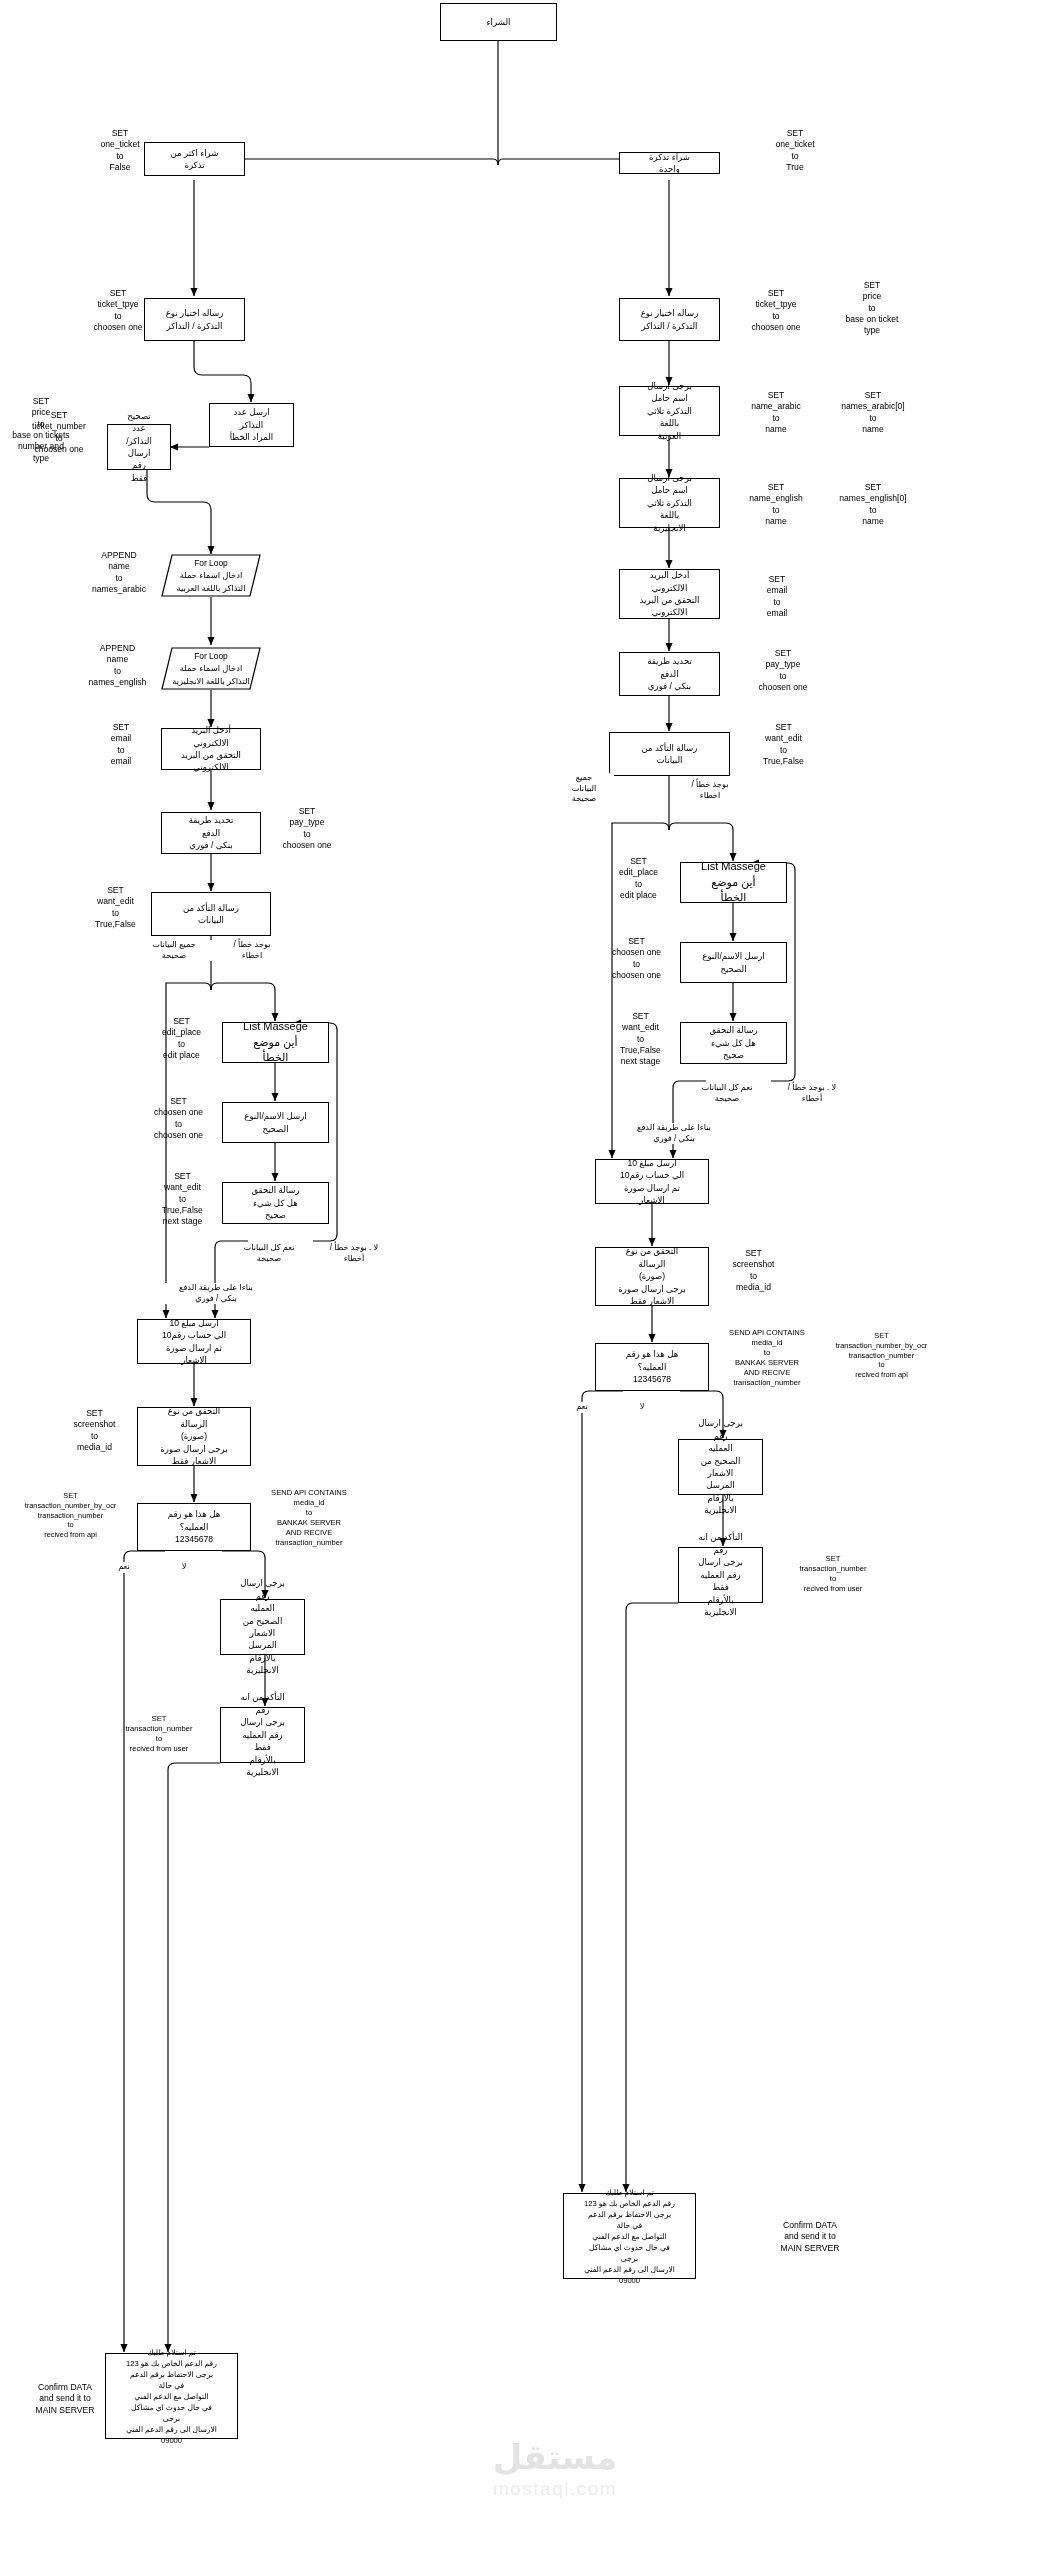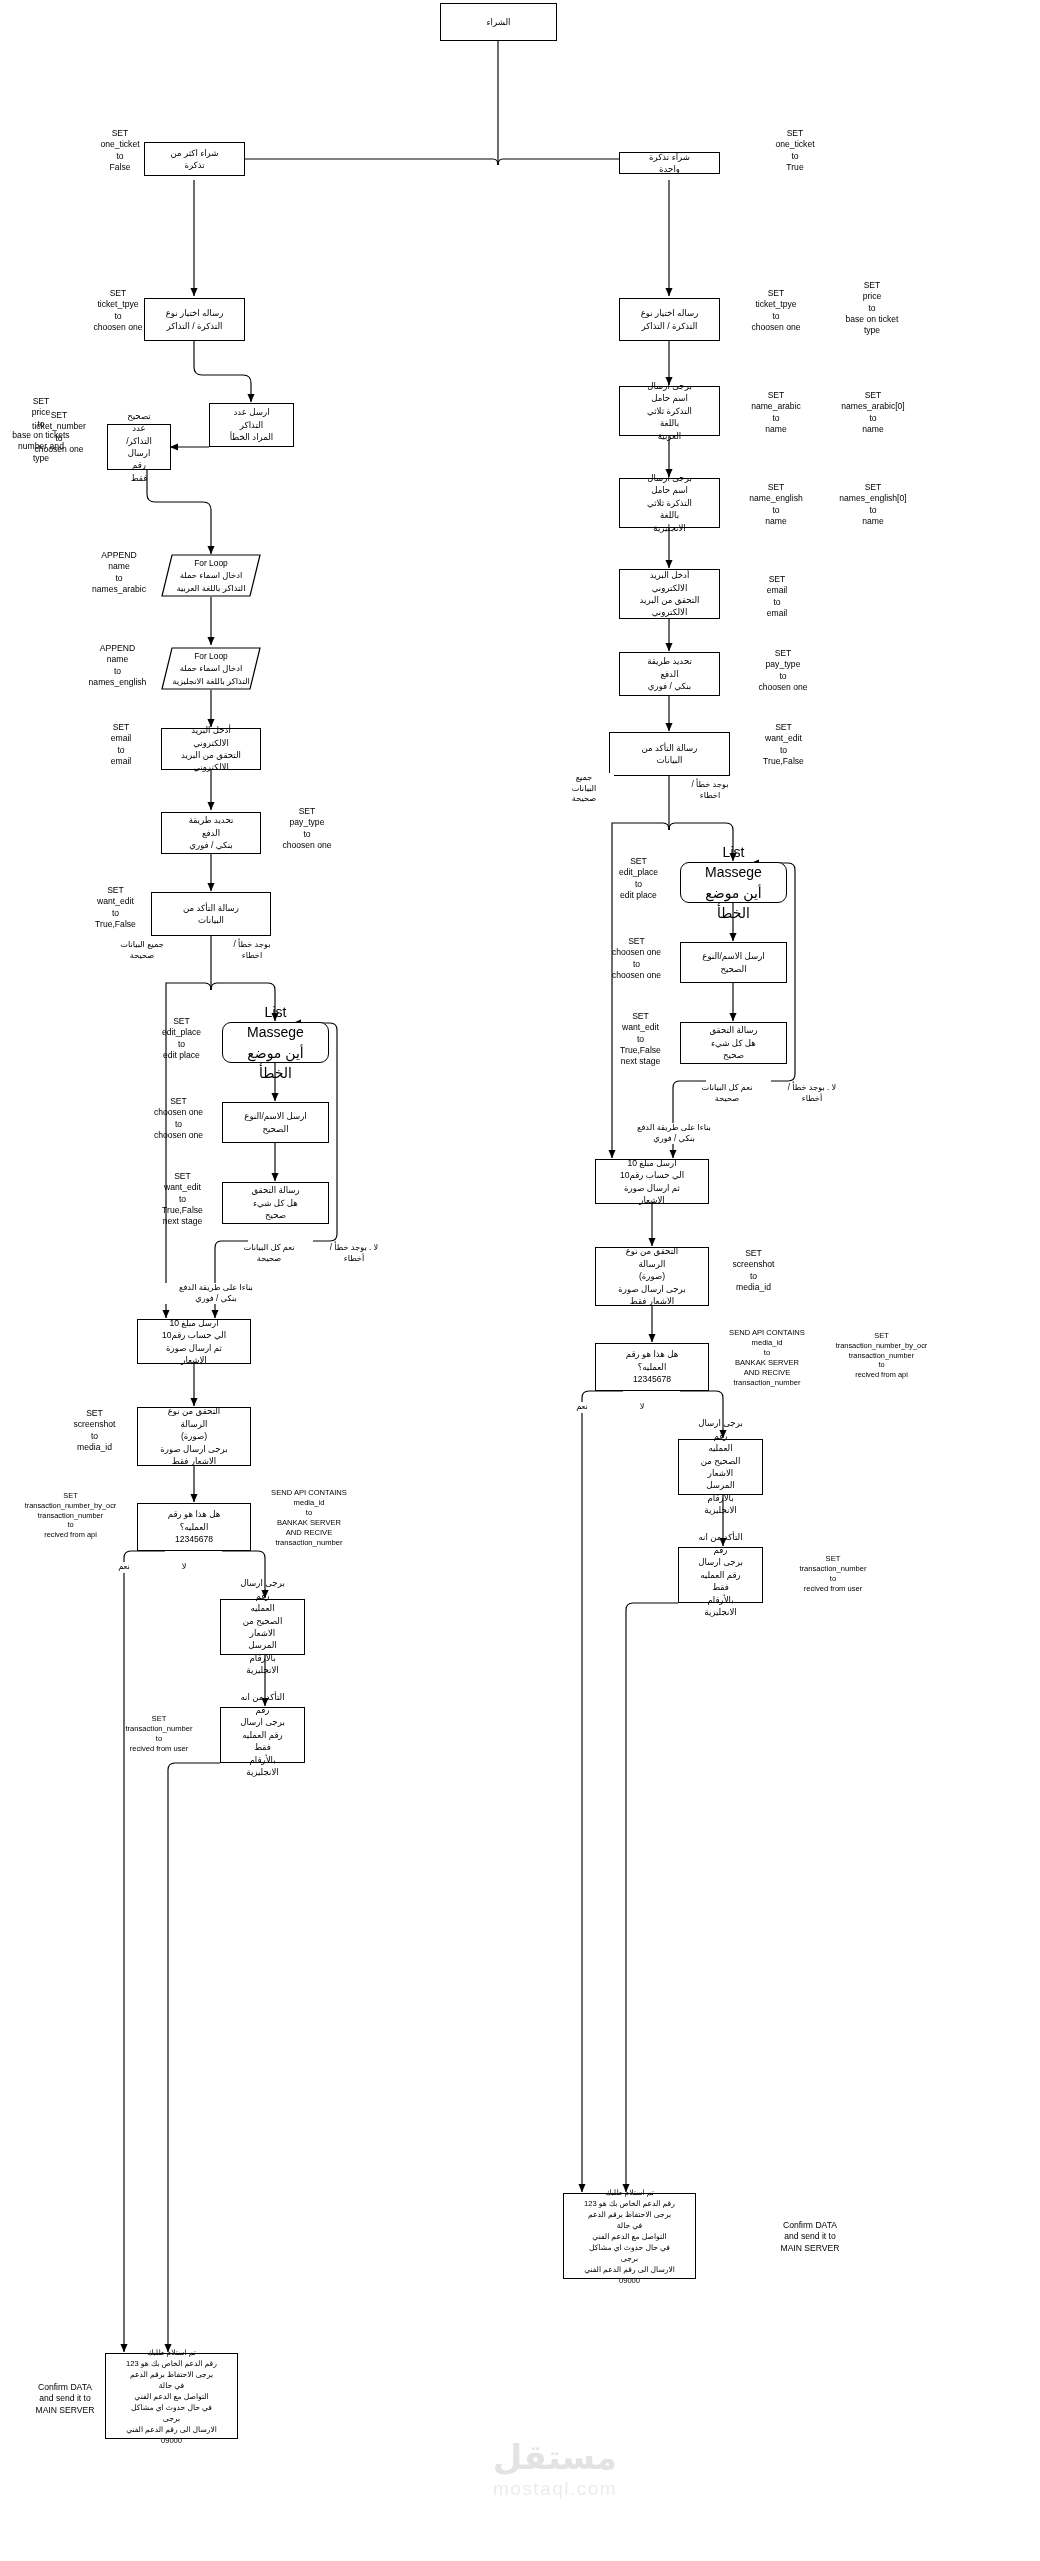--- a/index.html
+++ b/index.html
@@ -34,22 +34,21 @@
     line-height:1.45;
     padding:2px 19px;
     white-space:pre-line;
   }
   .node.ar{
     direction:rtl;
     font-size:8.6px;
   }
   .node.mixed{
     direction:rtl;
-    font-size:14px;
-    border-radius:9px;
+    font-size:11px;
   }
   .para{
     position:absolute;
     box-sizing:border-box;
     background:#fff;
     display:flex;
     align-items:center;
     justify-content:center;
     text-align:center;
     font-size:8.4px;
@@ -503,21 +502,21 @@
 
   <div class="annot" style="left:776px; top:1554px; width:114px; font-size:7.6px;">SET
 transaction_number
 to
 recived from user</div>
 
   <div class="annot" style="left:765px; top:2220px; width:90px;">Confirm DATA
 and send it to
 MAIN SERVER</div>
 
-  <div class="edge-lbl" style="left:104px; top:940px; width:74px;">جميع البيانات
+  <div class="edge-lbl" style="left:136px; top:940px; width:74px;">جميع البيانات
 صحيحة</div>
 
   <div class="edge-lbl" style="left:214px; top:940px; width:74px;">بوجد خطأ /
 اخطاء</div>
 
   <div class="edge-lbl" style="left:226px; top:1243px; width:84px;">نعم كل البيانات
 صحيحة</div>
 
   <div class="edge-lbl" style="left:312px; top:1243px; width:82px;">لا . بوجد خطأ /
 أخطاء</div>

